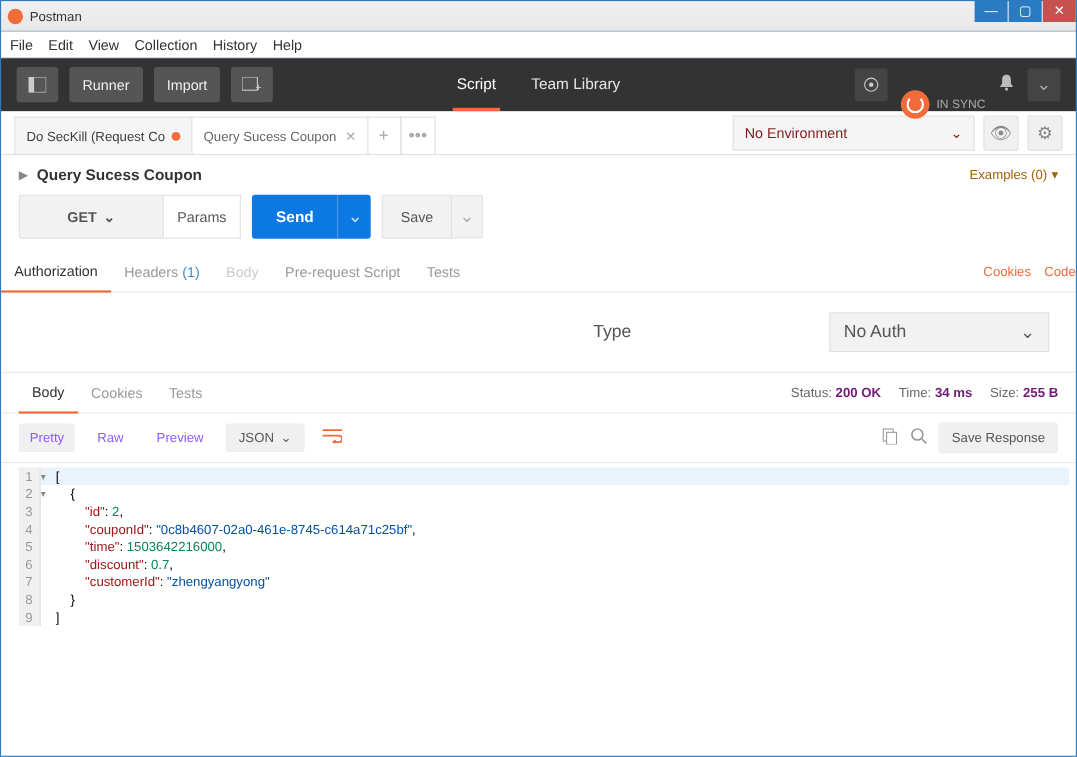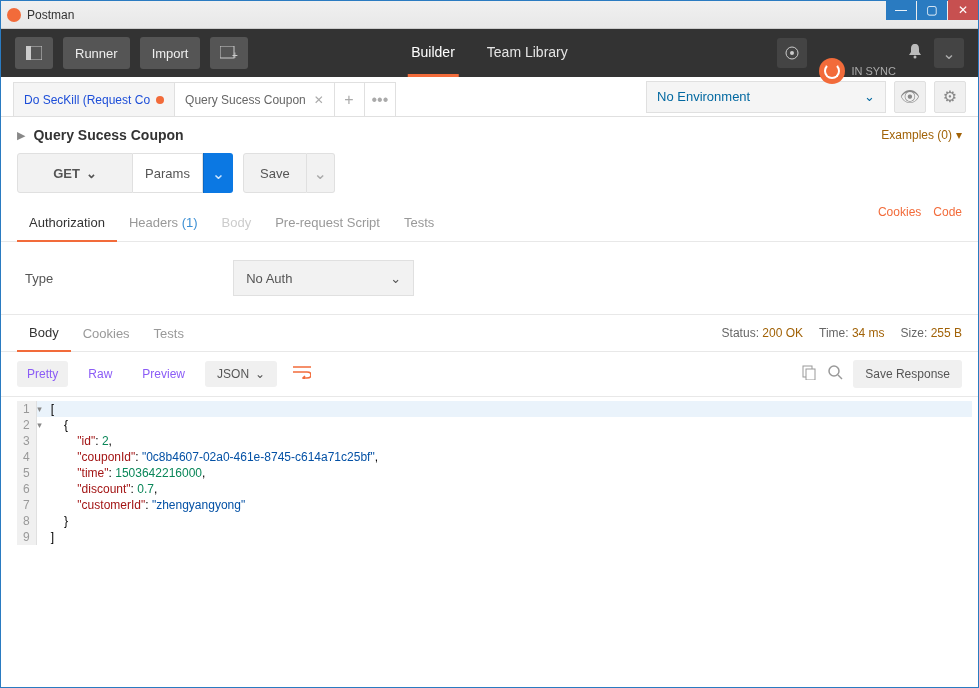--- a/index.html
+++ b/index.html
@@ -19,52 +19,52 @@
 .ctab.active { color: #fff; border-bottom: 3px solid #f26b3a; }
 .toolbar-right { margin-left: auto; display: flex; align-items: center; gap: 12px; }
 .sync-icon { width: 26px; height: 26px; border-radius: 50%; background: #f26b3a; display:flex; align-items:center; justify-content:center; }
 .sync-icon::after { content:""; width:12px; height:12px; border:2px solid #fff; border-radius:50%; border-top-color:transparent; }
 .sync-text { font-size: 11px; color: #aaa; }
 .bell { color:#aaa; font-size:16px; }
 .chev-btn { background:#444; width:30px; height:30px; border-radius:3px; display:flex; align-items:center; justify-content:center; color:#aaa; }
 .content { flex:1; background:#fff; display:flex; flex-direction:column; overflow:hidden; }
 .req-tabs-row { height: 40px; border-bottom: 1px solid #e0e0e0; display: flex; align-items: stretch; padding: 0 12px; }
 .req-tab { border:1px solid #e0e0e0; border-bottom:none; background:#fff; padding: 0 10px; display:flex; align-items:center; font-size:12px; color:#666; margin-right:-1px; height:34px; align-self:flex-end; position:relative; }
-.req-tab.inactive { background:#f5f5f5; color:#1d4ed8;align-items:center; }
+.req-tab.inactive { background:#f5f5f5; color:#404040;align-items:center; }
 .req-tab .dot { width:8px; height:8px; border-radius:50%; background:#f26b3a; margin-left:6px; }
 .req-tab .close-x { margin-left:8px; color:#aaa; font-size:12px; }
 .add-tab { width:32px; display:flex; align-items:center; justify-content:center; color:#aaa; border:1px solid #e0e0e0; border-bottom:none; height:34px; align-self:flex-end; margin-left:-1px; }
 .env-row { margin-left:auto; display:flex; align-items:center; gap:8px; }
-.env-select { width:240px; height:32px; background:#f5f5f5; border:1px solid #e0e0e0; display:flex; align-items:center; padding:0 10px; font-size:13px; color:#0369a1; justify-content:space-between; }
+.env-select { width:220px; height:32px; background:#f5f5f5; border:1px solid #e0e0e0; display:flex; align-items:center; padding:0 10px; font-size:13px; color:#7f1d1d; justify-content:space-between; }
 .icon-btn-grey { width:32px; height:32px; background:#f0f0f0; border:1px solid #e0e0e0; display:flex; align-items:center; justify-content:center; color:#888; border-radius:2px; }
 .req-title-row { display:flex; align-items:center; padding: 10px 16px; font-size:14px; }
 .req-title-row .caret { color:#888; margin-right:8px; font-size:11px; }
 .req-title { font-weight:600; color:#333; }
 .examples { margin-left:auto; color:#a16207; font-size:12px; display:flex; align-items:center; gap:4px;}
 .url-row { display:flex; padding: 0 16px 12px 16px; gap:0; }
-.method-box { width:116px; height:40px; background:#f2f2f2; border:1px solid #e0e0e0; display:flex; align-items:center; justify-content:center; gap:6px; font-size:13px; color:#555; font-weight:600; border-radius:3px 0 0 3px; }
+.method-box { width:132px; height:40px; background:#f2f2f2; border:1px solid #e0e0e0; display:flex; align-items:center; justify-content:center; gap:6px; font-size:13px; color:#555; font-weight:600; border-radius:3px 0 0 3px; }
 .url-input { flex:1; height:40px; border:1px solid #e0e0e0; border-left:none; padding:0 12px; font-size:13px; color:#555; outline:none; }
 .params-btn { width:70px; height:40px; border:1px solid #e0e0e0; border-left:none; background:#fff; display:flex; align-items:center; justify-content:center; font-size:13px; color:#555; }
 .send-btn { height:40px; background:#0b78e3; color:#fff; padding:0 22px; font-size:14px; font-weight:600; border-radius:3px 0 0 3px; margin-left:10px; display:flex; align-items:center; }
 .send-chev { height:40px; width:30px; background:#0b78e3; border-left:1px solid #0a68c5; display:flex; align-items:center; justify-content:center; color:#cde6ff; border-radius:0 3px 3px 0; }
 .save-btn { height:40px; background:#f2f2f2; border:1px solid #e0e0e0; padding:0 16px; font-size:13px; color:#555; margin-left:10px; display:flex; align-items:center; border-radius:3px 0 0 3px; }
 .save-chev { height:40px; width:28px; background:#f2f2f2; border:1px solid #e0e0e0; border-left:none; display:flex; align-items:center; justify-content:center; color:#aaa; border-radius:0 3px 3px 0; }
-.sub-tabs { display:flex; padding:0 16px; border-bottom:1px solid #e8e8e8; font-size:13px; align-items:flex-start; }
+.sub-tabs { display:flex; padding:0 0; border-bottom:1px solid #e8e8e8; font-size:13px; align-items:center; }
 .sub-tab { padding:10px 12px; color:#999; }
 .sub-tab.active { color:#333; border-bottom:2px solid #f26b3a; margin-bottom:-1px; }
 .count-badge { color:#3b8fd4; }
 .sub-tabs .right-links { margin-left:auto; display:flex; gap:12px; font-size:12px; }
 .right-links span { color:#f26b3a; }
-.auth-area { padding:18px 24px; display:flex; align-items:center; gap:180px; border-bottom:1px solid #e8e8e8; color:#555; font-size:13px; }
-.auth-select { width:181px; height:36px; background:#f2f2f2; border:1px solid #e0e0e0; display:flex; align-items:center; padding:0 12px; justify-content:space-between; color:#555; }
+.auth-area { padding:18px 24px; display:flex; align-items:center; gap:180px; border-bottom:1px solid #e8e8e8; color:#555; font-size:16px;justify-content:flex-end; }
+.auth-select { width:200px; height:36px; background:#f2f2f2; border:1px solid #e0e0e0; display:flex; align-items:center; padding:0 12px; justify-content:space-between; color:#555; }
 .resp-tabs { display:flex; padding:0 16px; border-bottom:1px solid #e8e8e8; font-size:13px; align-items:center; }
 .resp-tab { padding:10px 12px; color:#999; }
 .resp-tab.active { color:#333; border-bottom:2px solid #f26b3a; margin-bottom:-1px; }
 .resp-meta { margin-left:auto; font-size:12px; color:#666; display:flex; gap:16px; }
-.resp-meta b { color:#a16207; font-weight:normal; }
+.resp-meta b { color:#701a75; font-weight:bold; }
 .resp-tools { display:flex; padding:8px 16px; align-items:center; gap:10px; border-bottom:1px solid #e8e8e8; }
 .resp-view-btn { padding:6px 10px; font-size:12px; color:#8b5cf6; border-radius:3px; }
 .resp-view-btn.active { background:#f0f0f0; }
 .json-select { background:#f0f0f0; padding:6px 12px; font-size:12px; color:#555; border-radius:3px; display:flex; align-items:center; gap:6px; }
 .wrap-icon { color:#f26b3a; font-size:16px; padding:4px 6px; }
 .resp-tools-right { margin-left:auto; display:flex; gap:10px; align-items:center; }
 .save-resp { background:#f0f0f0; padding:7px 12px; font-size:12px; color:#555; border-radius:3px; }
 .code-area { display:flex; font-family: Consolas, monospace; font-size:12px; padding: 4px 16px 0 16px; }
 .gutter { background:#f0f0f0; color:#999; text-align:right; padding:0 6px; user-select:none; border-right:1px solid #e0e0e0; }
 .gutter div { height:16px; line-height:16px; position:relative; }
@@ -83,38 +83,46 @@
   <div class="titlebar">
     <div class="app-icon"></div>
     <span>Postman</span>
     <div class="win-controls">
       <div class="win-btn">—</div>
       <div class="win-btn">▢</div>
       <div class="win-btn close">✕</div>
     </div>
   </div>
 
+  <div class="menubar">
+    <span>File</span>
+    <span>Edit</span>
+    <span>View</span>
+    <span>Collection</span>
+    <span>History</span>
+    <span>Help</span>
+  </div>
 
   <div class="toolbar" style="position:relative;">
     <div class="tool-btn icon-only">
       <svg width="16" height="14">
           <rect x="0" y="0" width="16" height="14" fill="none" stroke="#ccc"></rect>
           <rect x="0" y="0" width="5" height="14" fill="#ccc"></rect>
         </svg>
     </div>
     <div class="tool-btn">Runner</div>
     <div class="tool-btn">Import</div>
     <div class="tool-btn icon-only">
       <svg width="18" height="14">
           <rect x="0" y="0" width="14" height="12" fill="none" stroke="#ccc"></rect>
           <text x="12" y="13" fill="#ccc" font-size="10">+</text>
         </svg>
     </div>
     <div class="tabs-center">
-      <div class="ctab active">Builder</div>
+      <div class="ctab active">Script</div>
       <div class="ctab">Team Library</div>
     </div>
     <div class="toolbar-right">
       <div class="chev-btn">
         <svg width="16" height="16">
             <circle cx="8" cy="8" r="6" fill="none" stroke="#ccc"></circle>
             <circle cx="8" cy="8" r="2" fill="#ccc"></circle>
           </svg>
       </div>
       <div style="display:flex;align-items:center;gap:6px;margin-top:35px;">
@@ -167,20 +175,21 @@
         <span>▾</span>
       </span>
     </div>
 
     <div class="url-row">
       <div class="method-box">
         <span>GET</span>
         <span>⌄</span>
       </div>
       <div class="params-btn">Params</div>
+      <div class="send-btn">Send</div>
       <div class="send-chev">
           <span>⌄</span>
         </div>
       <div class="save-btn">Save</div>
       <div class="save-chev">
           <span>⌄</span>
         </div>
     </div>
 
     <div class="sub-tabs">

